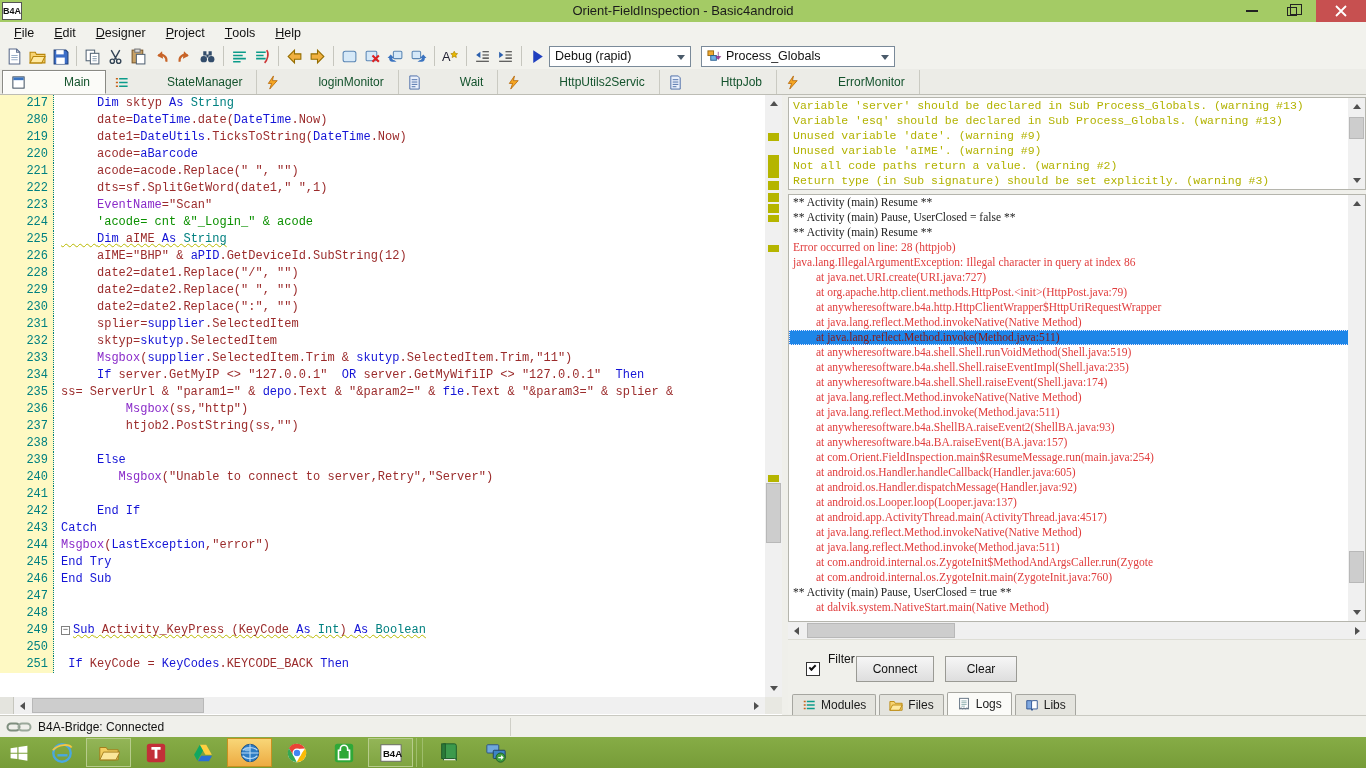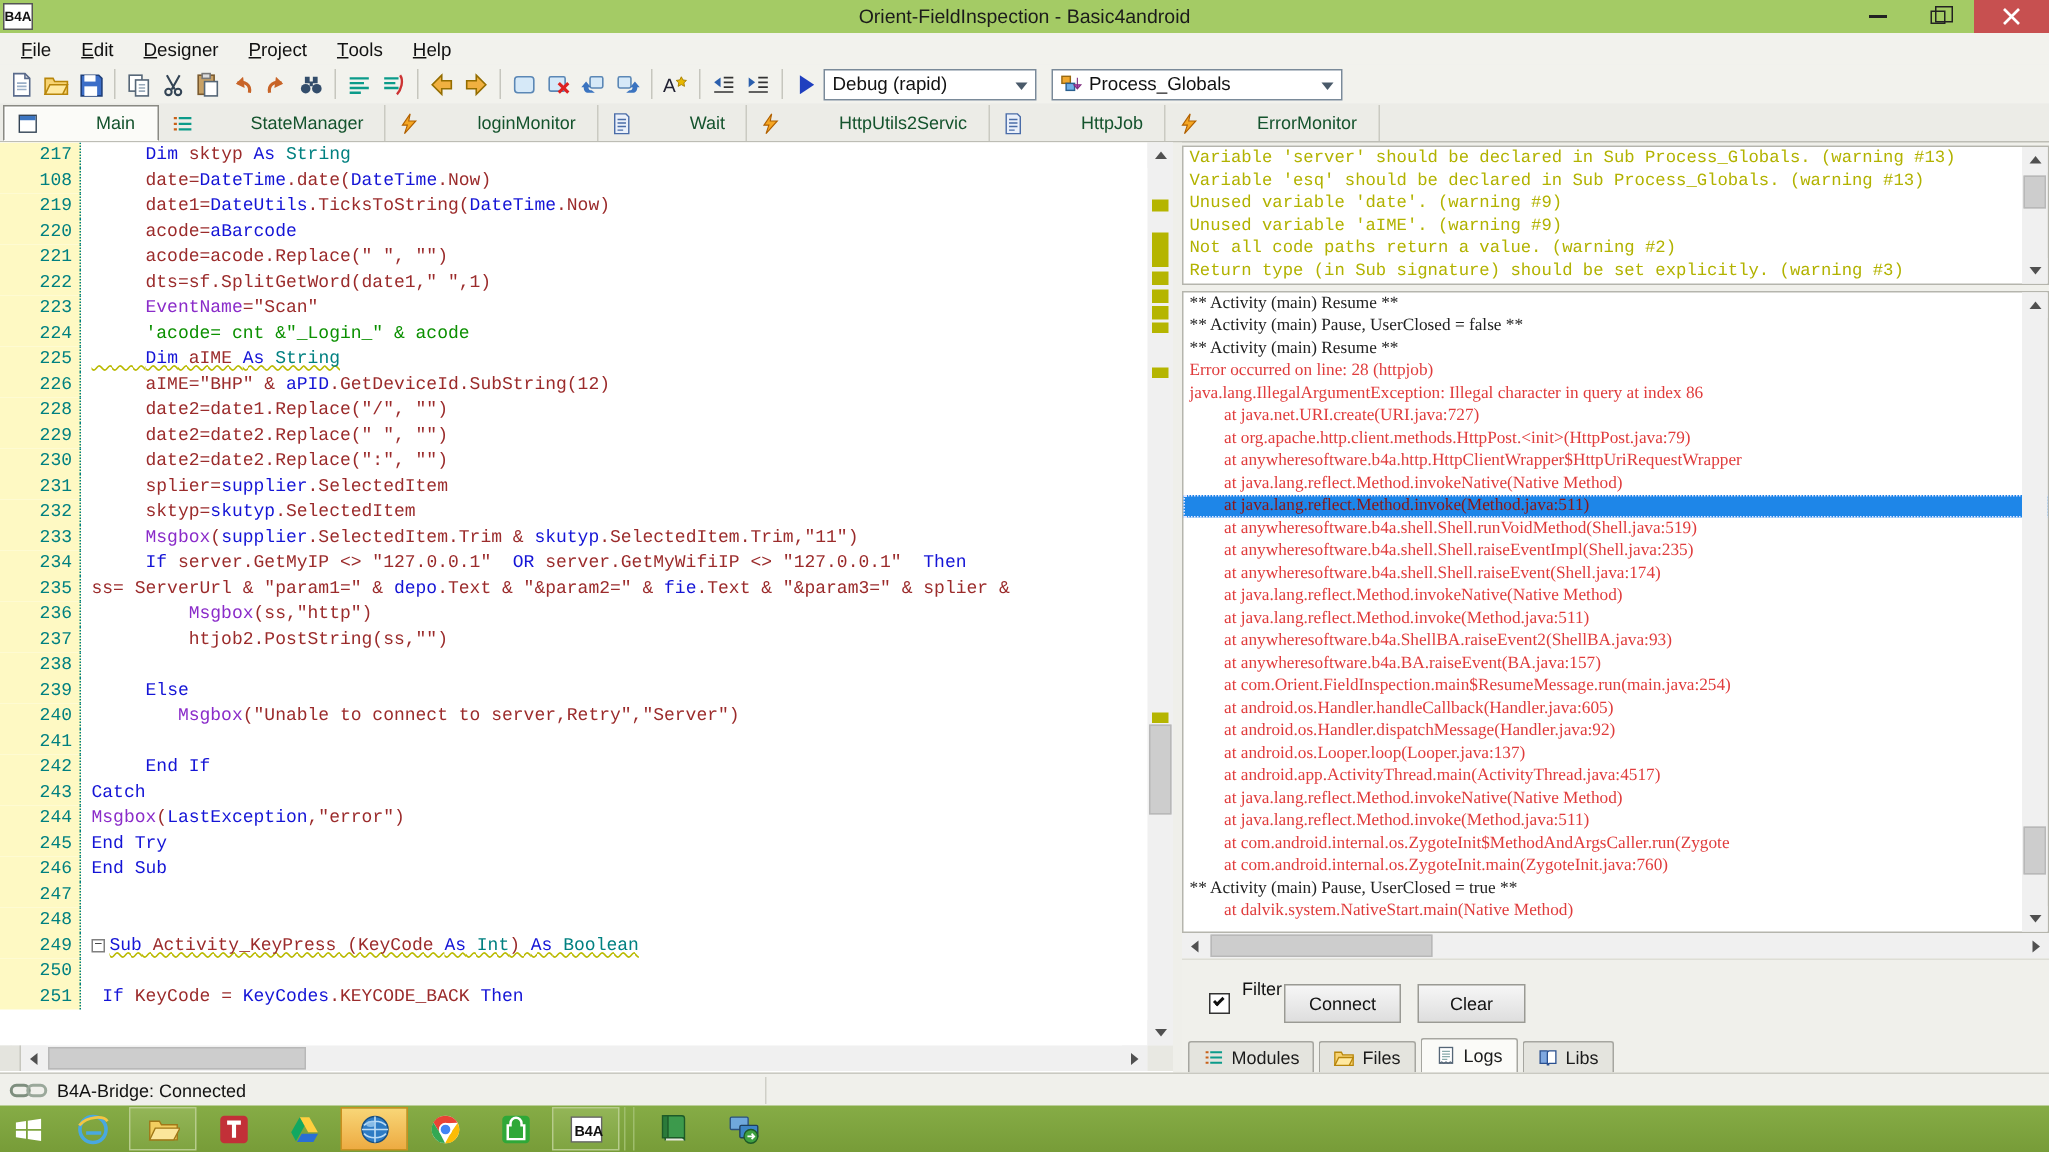--- a/index.html
+++ b/index.html
@@ -351,21 +351,21 @@
   </div>
 
 <div class="abs" id="editor"></div>
 <div class="abs" id="brkstrip"></div>
 <div class="abs" id="code-area">
     <div class="crow">
       <span class="ln">217</span>
       <span class="code"><span class="m">     </span><span class="k">Dim</span><span class="m"> sktyp </span><span class="k">As</span><span class="t"> String</span></span>
     </div>
     <div class="crow">
-      <span class="ln">108</span>
+      <span class="ln">280</span>
       <span class="code"><span class="m">     date=</span><span class="k">DateTime</span><span class="m">.date(</span><span class="k">DateTime</span><span class="m">.Now)</span></span>
     </div>
     <div class="crow">
       <span class="ln">219</span>
       <span class="code"><span class="m">     date1=</span><span class="k">DateUtils</span><span class="m">.TicksToString(</span><span class="k">DateTime</span><span class="m">.Now)</span></span>
     </div>
     <div class="crow">
       <span class="ln">220</span>
       <span class="code"><span class="m">     acode=</span><span class="k">aBarcode</span></span>
     </div>

